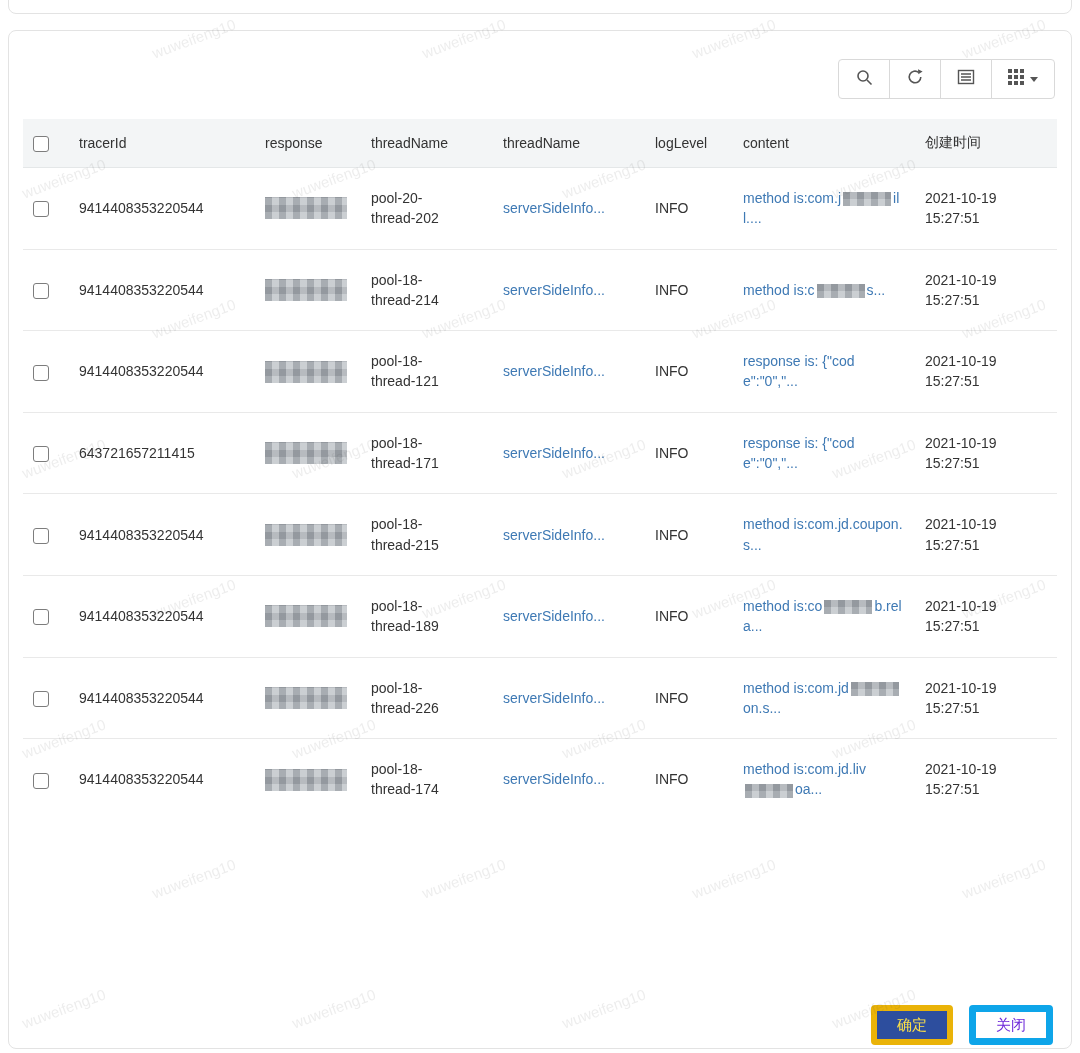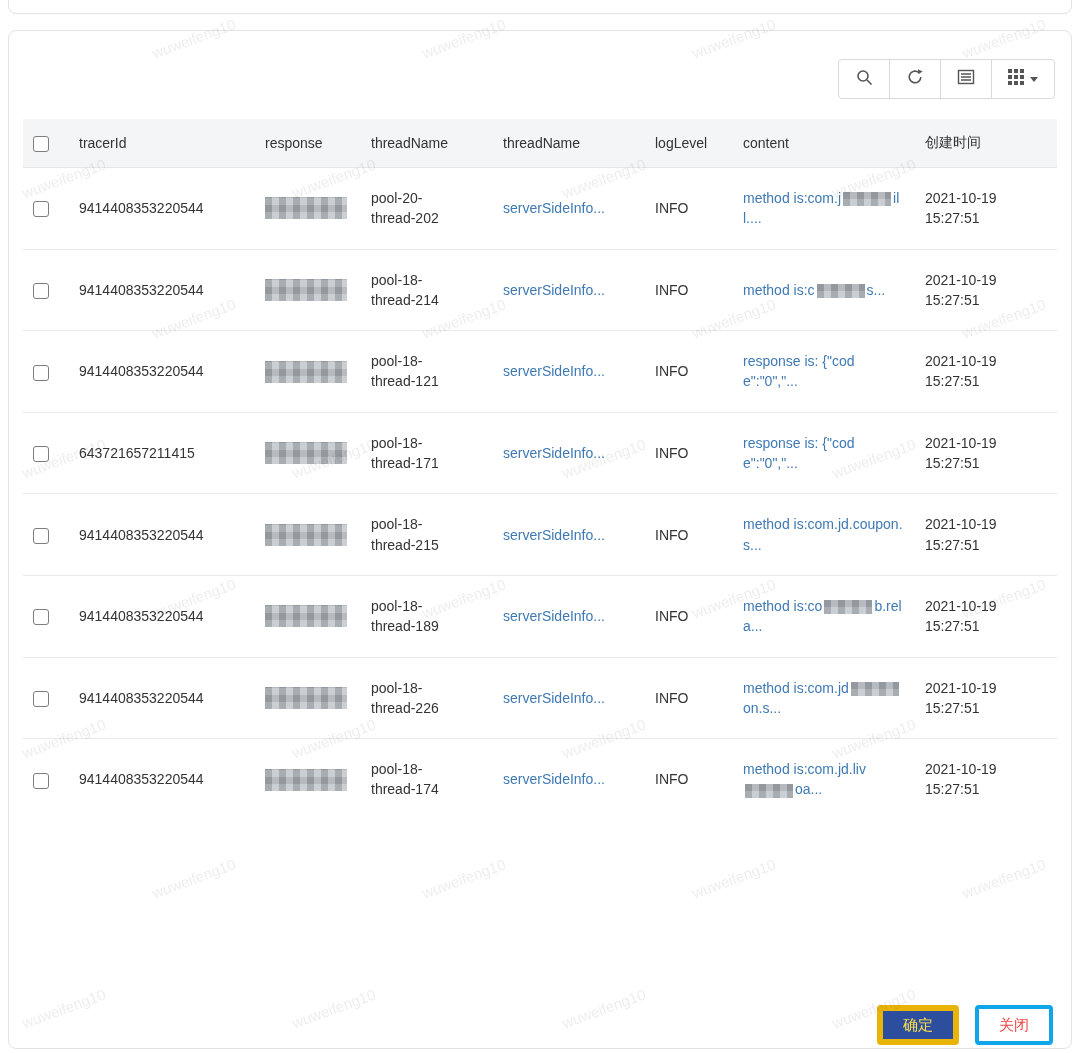--- a/index.html
+++ b/index.html
@@ -39,21 +39,21 @@
   .pxblur{display:inline-block;width:82px;height:22px;vertical-align:middle;opacity:.85;
     background-image:
       repeating-linear-gradient(90deg,rgba(110,116,124,.55) 0 7px,rgba(185,189,194,.55) 7px 14px),
       repeating-linear-gradient(0deg,#cfd3d7 0 7px,#9aa0a6 7px 14px);}
   .pxblur.inline{width:48px;height:14px;margin:0 2px}
 
   
   .footer{display:flex;justify-content:flex-end;gap:16px;padding:10px 18px 0}
   .btn{height:40px;padding:0 20px;border-radius:4px;font-size:15px;cursor:pointer;font-family:"Liberation Sans",sans-serif}
   .btn-primary{background:#2d4e9e;border:6px solid #eab308;color:#fde047}
-  .btn-default{background:#fff;border:4px solid #0ea5e9;color:#ef4444}
+  .btn-default{background:#fff;border:7px solid #0ea5e9;color:#6d28d9}
 
   
   .wm-layer{position:absolute;inset:0;pointer-events:none;z-index:6;overflow:hidden}
   .wm{position:absolute;font-size:15px;color:rgba(80,80,80,.10);transform:rotate(-20deg);white-space:nowrap}
 </style>
 </head>
 <body>
 
 <div class="top-strip"></div>
 

